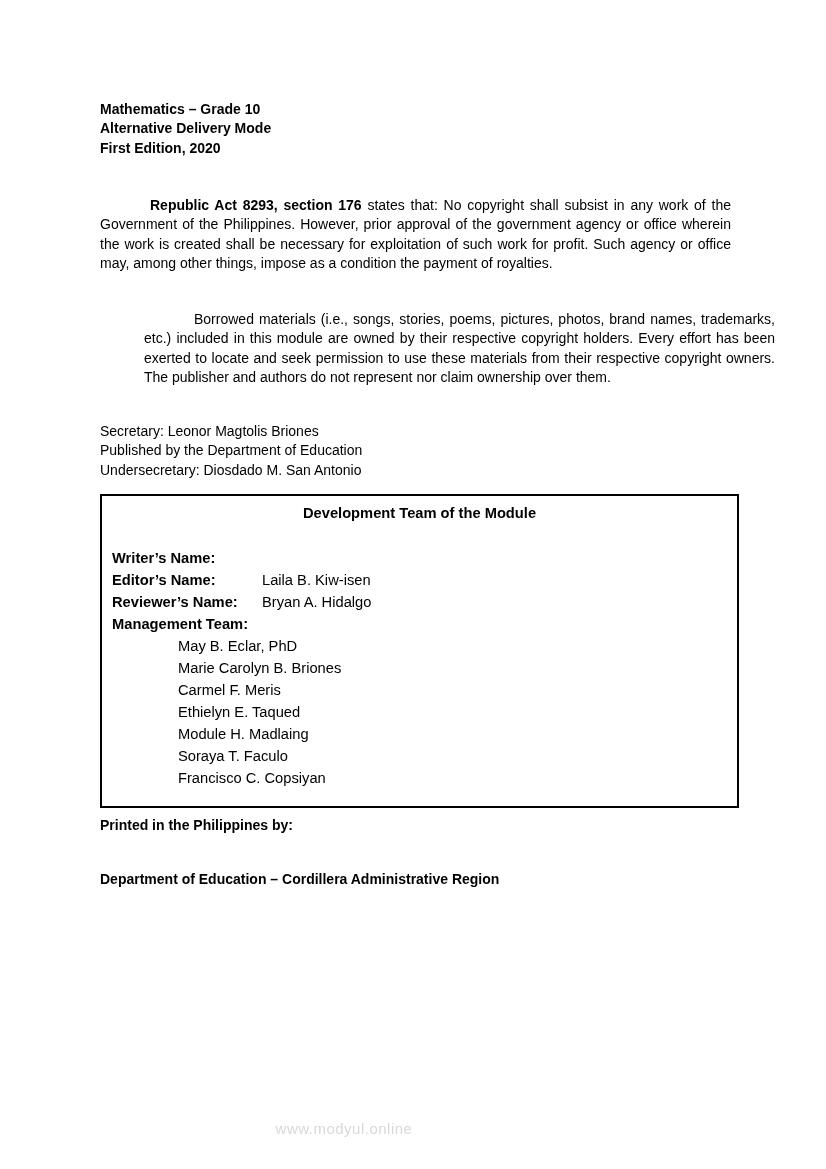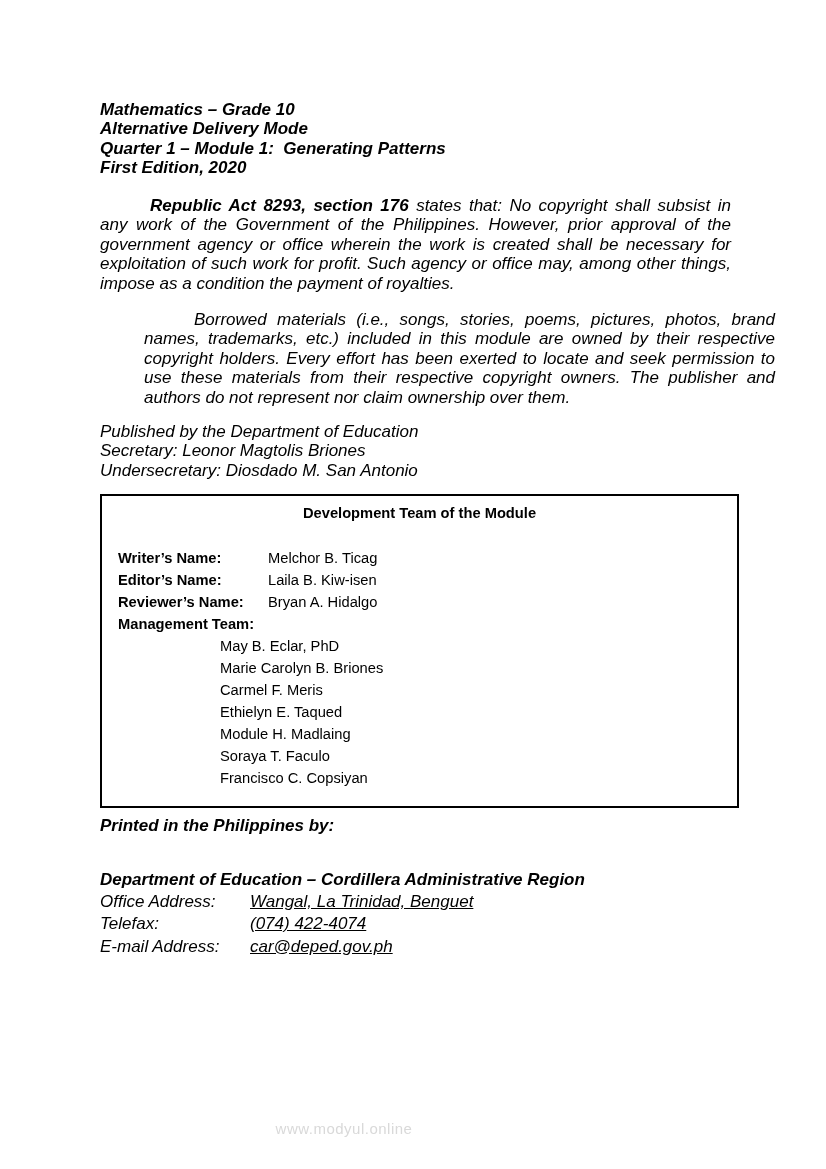--- a/index.html
+++ b/index.html
@@ -12,50 +12,49 @@
   .page {
     position: relative;
     width: 826px; height: 1169px;
     background: #ffffff;
     overflow: hidden;
   }
   .block {
     position: absolute;
     left: 100px;
     width: 631px;
-    font-size: 17px;
+    font-size: 14px;
     line-height: 19.4px;
-    font-style: italic;
   }
   .bold { font-weight: bold; }
   .header-block { top: 100px; font-weight: bold; }
   .header-line { white-space: pre-wrap; }
   .para { text-align: justify; text-indent: 50px; }
   .para-1 { top: 196px; }
   .para-2 { top: 310px; margin-left: 44px; }
   .published-block { top: 422px; }
   .dev-box {
     position: absolute;
     left: 100px; top: 494px;
     width: 639px; height: 314px;
     border: 2px solid #000000;
-    padding: 9px 16px;
+    padding: 9px 10px;
     font-size: 14.7px;
   }
   .box-title {
     text-align: center;
     font-weight: bold;
     line-height: 16px;
     margin-bottom: 26px;
   }
   .team-row { display: flex; line-height: 22px; }
   .team-label { flex: none; width: 150px; font-weight: bold; }
   .team-value { flex: 1; }
   .mgmt-label { font-weight: bold; line-height: 22px; }
-  .mgmt-member { margin-left: 102px; line-height: 22px; }
+  .mgmt-member { margin-left: 66px; line-height: 22px; }
   .printedby-block { top: 816px; font-weight: bold; }
   .printer-block { top: 854px; font-weight: bold; margin-top: 16px; }
   .contacts-block { top: 891px; }
   .contact-row { display: flex; line-height: 22.3px; }
   .contact-label { flex: none; width: 150px; }
   .contact-value { text-decoration: underline; }
   .watermark {
     position: absolute;
     left: 0; top: 1120px;
     width: 688px;
@@ -66,42 +65,40 @@
   }
 </style>
 </head>
 <body>
 
 <div class="page">
 
   <div class="block header-block">
     <div class="header-line">Mathematics – Grade 10</div>
     <div class="header-line">Alternative Delivery Mode</div>
-    <div class="header-line">Quarter 1 – Module 1:  Generating Patterns</div>
     <div class="header-line">First Edition, 2020</div>
   </div>
 
   <div class="block para para-1">
     <span class="bold">Republic Act 8293, section 176</span><span> states that: No copyright shall subsist in any work of the Government of the Philippines. However, prior approval of the government agency or office wherein the work is created shall be necessary for exploitation of such work for profit. Such agency or office may, among other things, impose as a condition the payment of royalties.</span>
   </div>
 
   <div class="block para para-2">Borrowed materials (i.e., songs, stories, poems, pictures, photos, brand names, trademarks, etc.) included in this module are owned by their respective copyright holders. Every effort has been exerted to locate and seek permission to use these materials from their respective copyright owners. The publisher and authors do not represent nor claim ownership over them.</div>
 
   <div class="block published-block">
+    <div>Secretary: Leonor Magtolis Briones</div>
     <div>Published by the Department of Education</div>
-    <div>Secretary: Leonor Magtolis Briones</div>
     <div>Undersecretary: Diosdado M. San Antonio</div>
   </div>
 
   <div class="dev-box">
     <div class="box-title">Development Team of the Module</div>
 
     <div class="team-row">
       <span class="team-label">Writer’s Name:</span>
-      <span class="team-value">Melchor B. Ticag</span>
     </div>
     <div class="team-row">
       <span class="team-label">Editor’s Name:</span>
       <span class="team-value">Laila B. Kiw-isen</span>
     </div>
     <div class="team-row">
       <span class="team-label">Reviewer’s Name:</span>
       <span class="team-value">Bryan A. Hidalgo</span>
     </div>
 
@@ -111,30 +108,16 @@
     <div class="mgmt-member">Carmel F. Meris</div>
     <div class="mgmt-member">Ethielyn E. Taqued</div>
     <div class="mgmt-member">Module H. Madlaing</div>
     <div class="mgmt-member">Soraya T. Faculo</div>
     <div class="mgmt-member">Francisco C. Copsiyan</div>
   </div>
 
   <div class="block printedby-block">Printed in the Philippines by:</div>
   <div class="block printer-block">Department of Education – Cordillera Administrative Region</div>
 
-  <div class="block contacts-block">
-    <div class="contact-row">
-      <span class="contact-label">Office Address:</span>
-      <span class="contact-value">Wangal, La Trinidad, Benguet</span>
-    </div>
-    <div class="contact-row">
-      <span class="contact-label">Telefax:</span>
-      <span class="contact-value">(074) 422-4074</span>
-    </div>
-    <div class="contact-row">
-      <span class="contact-label">E-mail Address:</span>
-      <span class="contact-value">car@deped.gov.ph</span>
-    </div>
-  </div>
 
   <div class="watermark">www.modyul.online</div>
 
 </div>
 
 </body></html>

